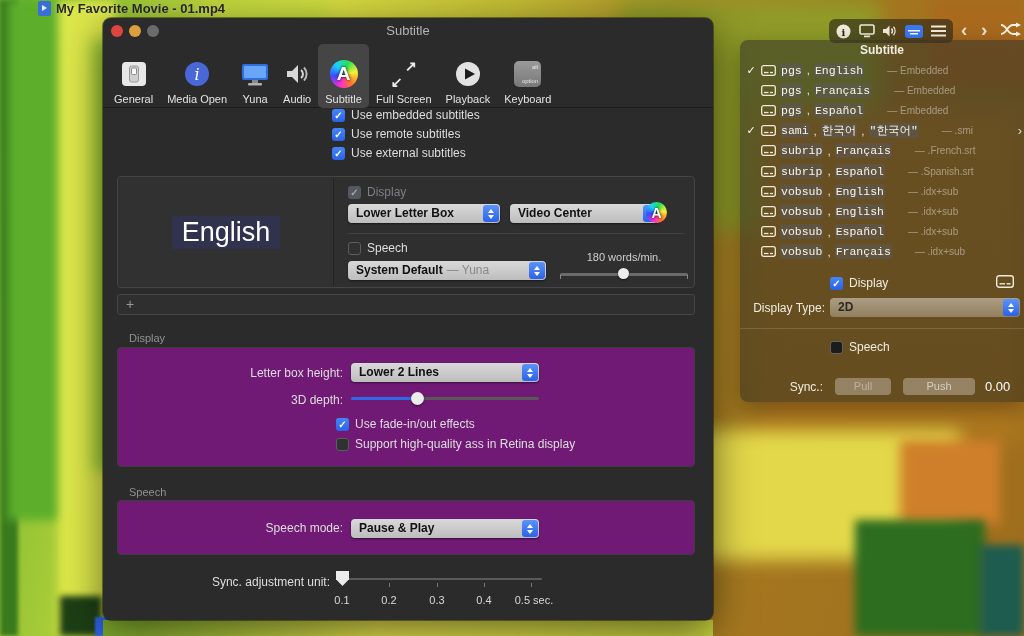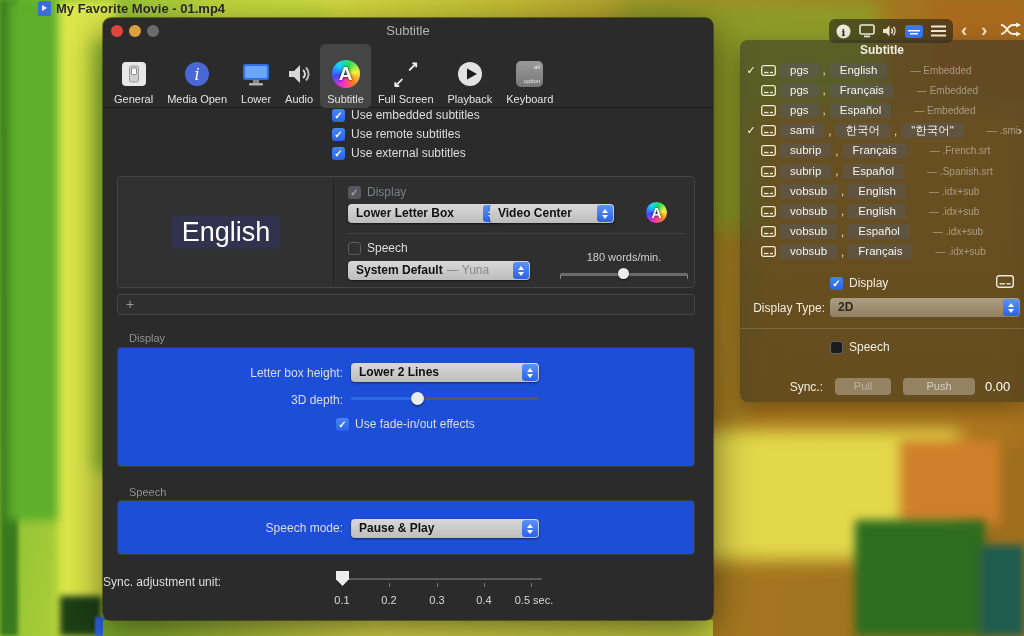--- a/index.html
+++ b/index.html
@@ -55,21 +55,21 @@
   .popup{position:absolute;height:19px;background:linear-gradient(#d9d9d9,#bdbdbd);border-radius:4px;box-shadow:0 1px 2px rgba(0,0,0,0.5);}
   .popup .pv{position:absolute;left:8px;top:0;line-height:19px;font-size:12px;color:#111;font-weight:bold;white-space:nowrap;}
   .popup .pd{font-weight:normal;color:#8a8a8a;margin-left:4px;}
   .stepper{position:absolute;right:1px;top:1px;bottom:1px;width:16px;background:linear-gradient(#5b93f9,#2a62e8);border-radius:3px;
            display:flex;flex-direction:column;align-items:center;justify-content:center;gap:2px;}
   .tri-u{width:0;height:0;border-left:3px solid transparent;border-right:3px solid transparent;border-bottom:4px solid #fff;}
   .tri-d{width:0;height:0;border-left:3px solid transparent;border-right:3px solid transparent;border-top:4px solid #fff;}
   .popup-hud{background:linear-gradient(rgba(255,255,255,0.45),rgba(255,255,255,0.28));box-shadow:none;}
   .popup-hud .pv{color:#2d2a20;font-weight:bold;}
 
-  .gbox{position:absolute;background:#1d4ed8;border:1px solid #3d3d3d;border-radius:4px;box-sizing:border-box;}
+  .gbox{position:absolute;background:#701a75;border:1px solid #3d3d3d;border-radius:4px;box-sizing:border-box;}
   .sec-lbl{position:absolute;font-size:11px;color:#929292;}
 
   
   .track{position:absolute;height:3px;background:#6b6b6b;border-radius:2px;}
   .knob{position:absolute;width:11px;height:11px;border-radius:50%;background:#ececec;box-shadow:0 1px 2px rgba(0,0,0,0.6);}
   .fill{position:absolute;height:3px;background:#2e6ae6;border-radius:2px;}
   .ptr-knob{position:absolute;width:13px;height:15px;background:#ececec;clip-path:polygon(0 0,100% 0,100% 55%,50% 100%,0 55%);box-shadow:0 1px 2px rgba(0,0,0,0.6);}
   .tick{position:absolute;width:1px;height:4px;background:#777;}
   .tick-lbl{position:absolute;font-size:11px;color:#d8d8d8;text-align:center;}
 
@@ -78,21 +78,21 @@
   #sample-text{background:#30324e;color:#fff;font-size:27px;padding:1px 10px;}
   .divline{position:absolute;height:1px;background:rgba(255,255,255,0.09);}
 
   
   #hud{left:740px;top:40px;width:284px;height:362px;background:linear-gradient(rgba(52,50,38,0.58),rgba(40,40,30,0.55));
        border-radius:8px 0 0 8px;box-shadow:0 8px 24px rgba(0,0,0,0.35);}
   #hud-title{left:0;right:0;top:3px;text-align:center;font-size:12px;color:#f0ece0;font-weight:bold;}
   .trow{display:flex;align-items:center;height:20.2px;padding-left:5px;gap:4px;}
   .trow .chk{width:12px;text-align:center;color:#fff;font-size:11px;flex:none;}
   .trow .cicon{flex:none;display:flex;}
-  .chip{background:rgba(90,90,90,0.55);border-radius:3px;padding:0 10px;line-height:15px;font-size:11.5px;color:#f6f4ee;white-space:nowrap;}
+  .chip{background:rgba(90,90,90,0.55);border-radius:3px;padding:0 1px;line-height:15px;font-size:11.5px;color:#f6f4ee;white-space:nowrap;font-family:Liberation Mono, monospace;}
   .comma{color:rgba(255,255,255,0.85);font-size:11.5px;}
   .suffix{color:rgba(255,255,255,0.42);font-size:10px;margin-left:19px;white-space:nowrap;}
   .row-chev{position:absolute;right:2px;color:rgba(255,255,255,0.8);font-size:13px;}
   .hud-lbl{font-size:12px;color:#f0ece0;}
   .hud-btn{position:absolute;height:17px;background:rgba(255,255,255,0.30);border-radius:4px;text-align:center;font-size:11px;line-height:17px;color:rgba(255,255,255,0.6);}
   .hud-sep{position:absolute;left:0;right:0;height:1px;background:rgba(255,255,255,0.14);}
 
   
   #hud-pill{left:829px;top:19px;width:124px;height:24px;background:rgba(42,38,26,0.62);border-radius:6px;
             display:flex;align-items:center;justify-content:space-evenly;}
@@ -160,21 +160,21 @@
     </div>
     <div class="tb-item">
       <span class="tb-ic">
         <svg width="28" height="26">
             <rect x="1" y="3" width="26" height="16" rx="2" fill="#2f6fe0"></rect>
             <rect x="3" y="5" width="22" height="12" rx="1" fill="#6aa6f7"></rect>
             <rect x="11" y="19" width="6" height="3" fill="#8a8a8a"></rect>
             <rect x="7" y="22" width="14" height="2.5" rx="1" fill="#b0b0b0"></rect>
           </svg>
       </span>
-      <span class="lbl">Lower</span>
+      <span class="lbl">Yuna</span>
     </div>
     <div class="tb-item">
       <span class="tb-ic">
         <svg width="26" height="26">
             <polygon points="3,10 8,10 14,4 14,22 8,16 3,16" fill="#d8d8d8"></polygon>
             <path d="M17 9 a5 5 0 0 1 0 8" stroke="#d8d8d8" fill="none" stroke-width="2"></path>
             <path d="M20 6.5 a9.5 9.5 0 0 1 0 13" stroke="#b8b8b8" fill="none" stroke-width="2"></path>
           </svg>
       </span>
       <span class="lbl">Audio</span>
@@ -235,34 +235,34 @@
       <span class="cb cb-dim">✓</span>
       <span class="lbl-dim">Display</span>
     </div>
     <div class="popup" style="left:230px;top:27px;width:152px;">
       <span class="pv">Lower Letter Box</span>
       <span class="stepper">
           <i class="tri-u"></i>
           <i class="tri-d"></i>
         </span>
     </div>
-    <div class="popup" style="left:372px;top:27px;width:124px;">
+    <div class="popup" style="left:392px;top:27px;width:150px;">
       <span class="pv">Video Center</span>
       <span class="stepper">
           <i class="tri-u"></i>
           <i class="tri-d"></i>
         </span>
     </div>
     <span class="a-icon abs" style="left:528px;top:25px;width:21px;height:21px;font-size:14px;">A</span>
     <div class="divline" style="left:230px;right:10px;top:56px;"></div>
     <div class="abs cbrow" style="left:230px;top:64px;">
       <span class="cb cb-off"></span>
       <span class="lbl12">Speech</span>
     </div>
-    <div class="popup" style="left:230px;top:84px;width:182px;">
+    <div class="popup" style="left:230px;top:84px;width:198px;">
       <span class="pv"><span>System Default</span><span class="pd">— Yuna</span></span>
       <span class="stepper">
           <i class="tri-u"></i>
           <i class="tri-d"></i>
         </span>
     </div>
     <div class="abs" style="left:440px;top:74px;width:132px;text-align:center;font-size:11px;color:#cfcfcf;">180 words/min.</div>
     <div class="abs" style="left:442px;top:90px;width:128px;height:14px;">
       <span class="track" style="left:0;right:0;top:6px;"></span>
       <span class="tick" style="left:0;top:8px;background:#888;"></span>
@@ -288,35 +288,39 @@
     <span class="abs lbl12" style="left:0;top:45px;width:225px;text-align:right;">3D depth:</span>
     <div class="abs" style="left:233px;top:42px;width:188px;height:16px;">
       <span class="track" style="left:0;right:0;top:7px;background:#585858;"></span>
       <span class="fill" style="left:0;width:66px;top:7px;"></span>
       <span class="knob" style="left:60px;top:2px;width:13px;height:13px;"></span>
     </div>
     <div class="abs cbrow" style="left:218px;top:69px;">
       <span class="cb cb-on">✓</span>
       <span class="lbl12">Use fade-in/out effects</span>
     </div>
+    <div class="abs cbrow" style="left:218px;top:89px;">
+      <span class="cb cb-off"></span>
+      <span class="lbl12">Support high-quality ass in Retina display</span>
+    </div>
   </div>
 
   <span class="sec-lbl" style="left:26px;top:468px;">Speech</span>
   <div class="gbox" style="left:14px;top:482px;width:578px;height:55px;">
     <span class="abs lbl12" style="left:0;top:20px;width:225px;text-align:right;">Speech mode:</span>
     <div class="popup" style="left:233px;top:18px;width:188px;text-decoration:underline;">
       <span class="pv">Pause &amp; Play</span>
       <span class="stepper">
           <i class="tri-u"></i>
           <i class="tri-d"></i>
         </span>
     </div>
   </div>
 
-  <span class="abs lbl12" style="left:0;top:557px;width:227px;text-align:left;">Sync. adjustment unit:</span>
+  <span class="abs lbl12" style="left:0;top:557px;width:227px;text-align:right;">Sync. adjustment unit:</span>
   <div class="abs" style="left:233px;top:552px;width:240px;height:26px;">
     <span class="track" style="left:0;width:206px;top:8px;height:2px;background:#5a5a5a;"></span>
     <span class="ptr-knob" style="left:0;top:1px;"></span>
     <span class="tick" style="left:53px;top:13px;"></span>
     <span class="tick" style="left:101px;top:13px;"></span>
     <span class="tick" style="left:148px;top:13px;"></span>
     <span class="tick" style="left:195px;top:13px;"></span>
   </div>
   <div class="abs" style="left:233px;top:576px;width:320px;height:14px;">
     <span class="tick-lbl" style="left:-14px;width:40px;">0.1</span>

